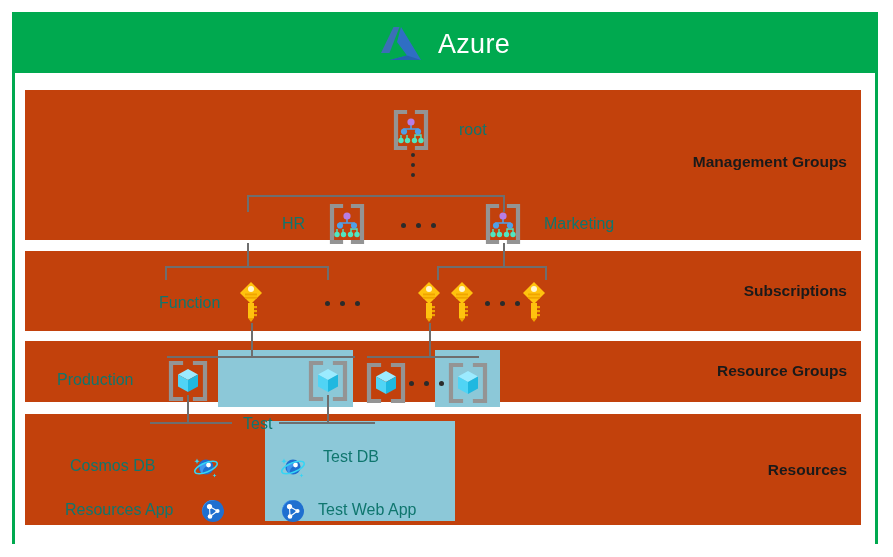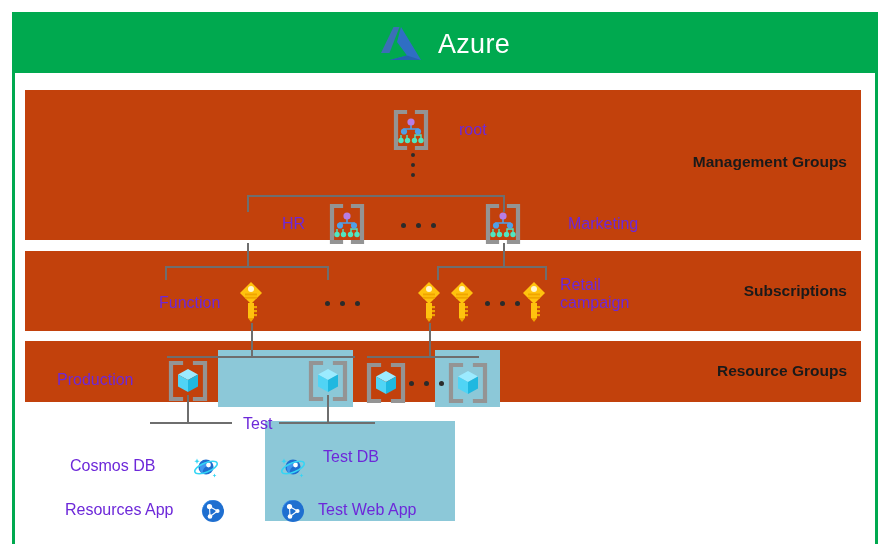--- a/index.html
+++ b/index.html
@@ -104,21 +104,21 @@
   .dots-v { position: absolute; display: flex; flex-direction: column; gap: 6px; align-items: center; }
   .dots-v span { width: 4px; height: 4px; border-radius: 50%; background: #2b2b2b; display: block; }
 
   .dots-h { position: absolute; display: flex; gap: 10px; align-items: center; }
   .dots-h span { width: 5px; height: 5px; border-radius: 50%; background: #2b2b2b; display: block; }
 
   
   .node-label {
     position: absolute;
     font-size: 16px;
-    color: #6d28d9;
+    color: #0f766e;
     white-space: nowrap;
     line-height: 1.12;
   }
   .node-label.two-line { white-space: normal; width: 90px; }
 
   
   .icon { position: absolute; display: block; }
   .ic-mg  { width: 44px; height: 44px; }
   .ic-key { width: 26px; height: 42px; }
   .ic-rg  { width: 46px; height: 42px; }
@@ -199,20 +199,23 @@
 
     <div class="band band-mg">
       <span class="tier-label">Management Groups</span>
     </div>
     <div class="band band-rg">
       <span class="tier-label">Resource Groups</span>
     </div>
     <div class="band band-sub">
       <span class="tier-label">Subscriptions</span>
     </div>
+    <div class="band band-res">
+      <span class="tier-label">Resources</span>
+    </div>
 
     <div class="hl hl-test-rg"></div>
     <div class="hl hl-last-rg"></div>
     <div class="hl hl-test-res"></div>
 
     <div class="layer">
 
       <div class="dots-v" style="left:396px; top:80px;">
         <span></span>
           <span></span>
@@ -250,21 +253,21 @@
       <span class="node-label" style="left:444px; top:48px;">root</span>
 
       <svg class="icon ic-mg" style="left:310px; top:129px;" viewBox="0 0 44 44">
           <use href="#def-mg"></use>
         </svg>
       <span class="node-label" style="left:267px; top:142px;">HR</span>
 
       <svg class="icon ic-mg" style="left:466px; top:129px;" viewBox="0 0 44 44">
           <use href="#def-mg"></use>
         </svg>
-      <span class="node-label" style="left:553px; top:142px;">Marketing</span>
+      <span class="node-label" style="left:529px; top:142px;">Marketing</span>
 
       <div class="dots-h" style="left:386px; top:150px;">
         <span></span>
           <span></span>
           <span></span>
       </div>
     </div>
 
     <div class="layer">
       <span class="node-label" style="left:144px; top:221px;">Function</span>
@@ -287,21 +290,20 @@
 
       <div class="dots-h" style="left:470px; top:228px;">
         <span></span>
           <span></span>
           <span></span>
       </div>
 
       <svg class="icon ic-key" style="left:506px; top:207px;" viewBox="0 0 26 42">
           <use href="#def-key"></use>
         </svg>
-      <span class="node-label two-line" style="left:545px; top:203px;">Retail campaign</span>
     </div>
 
     <div class="layer">
       <span class="node-label" style="left:42px; top:298px;">Production</span>
       <svg class="icon ic-rg" style="left:150px; top:287px;" viewBox="0 0 46 42">
           <use href="#def-rg"></use>
         </svg>
 
       <span class="node-label" style="left:228px; top:298px;margin-top:44px;">Test</span>
       <svg class="icon ic-rg" style="left:290px; top:287px;" viewBox="0 0 46 42">

